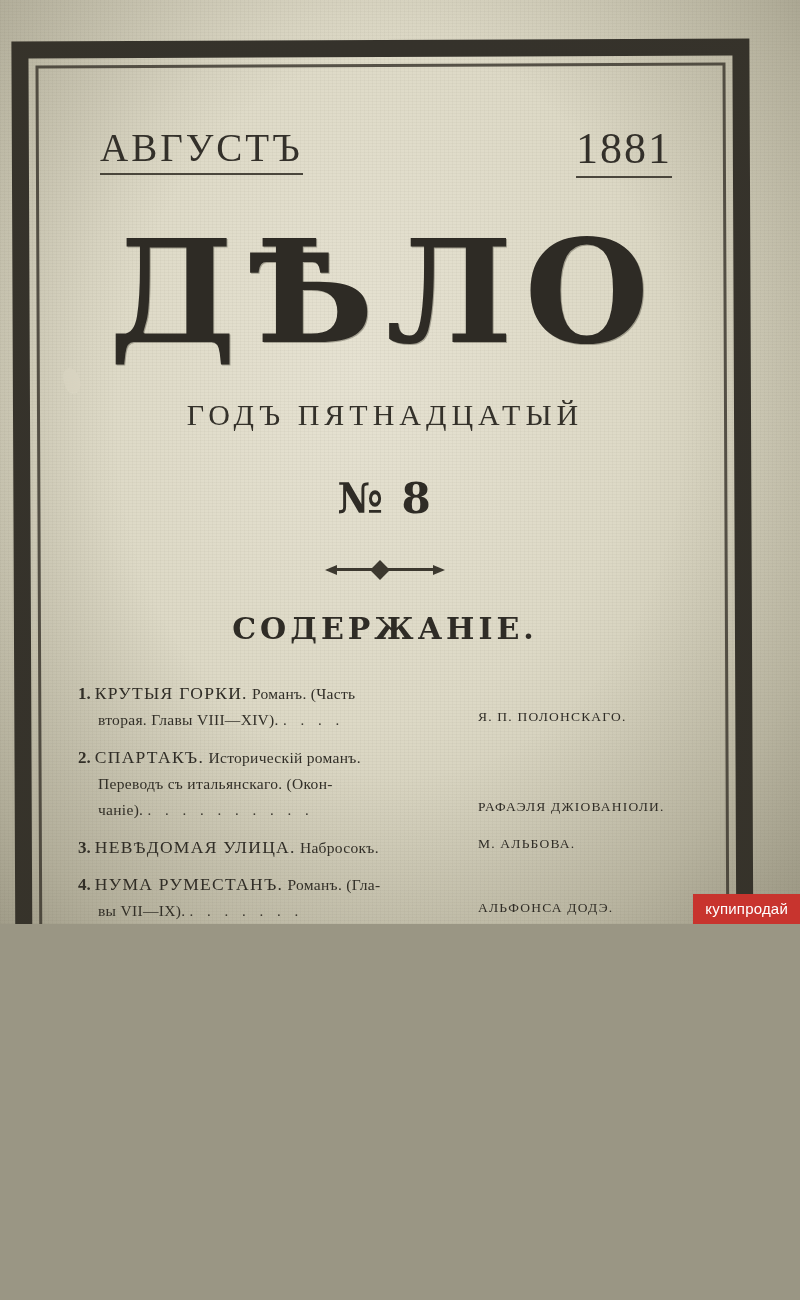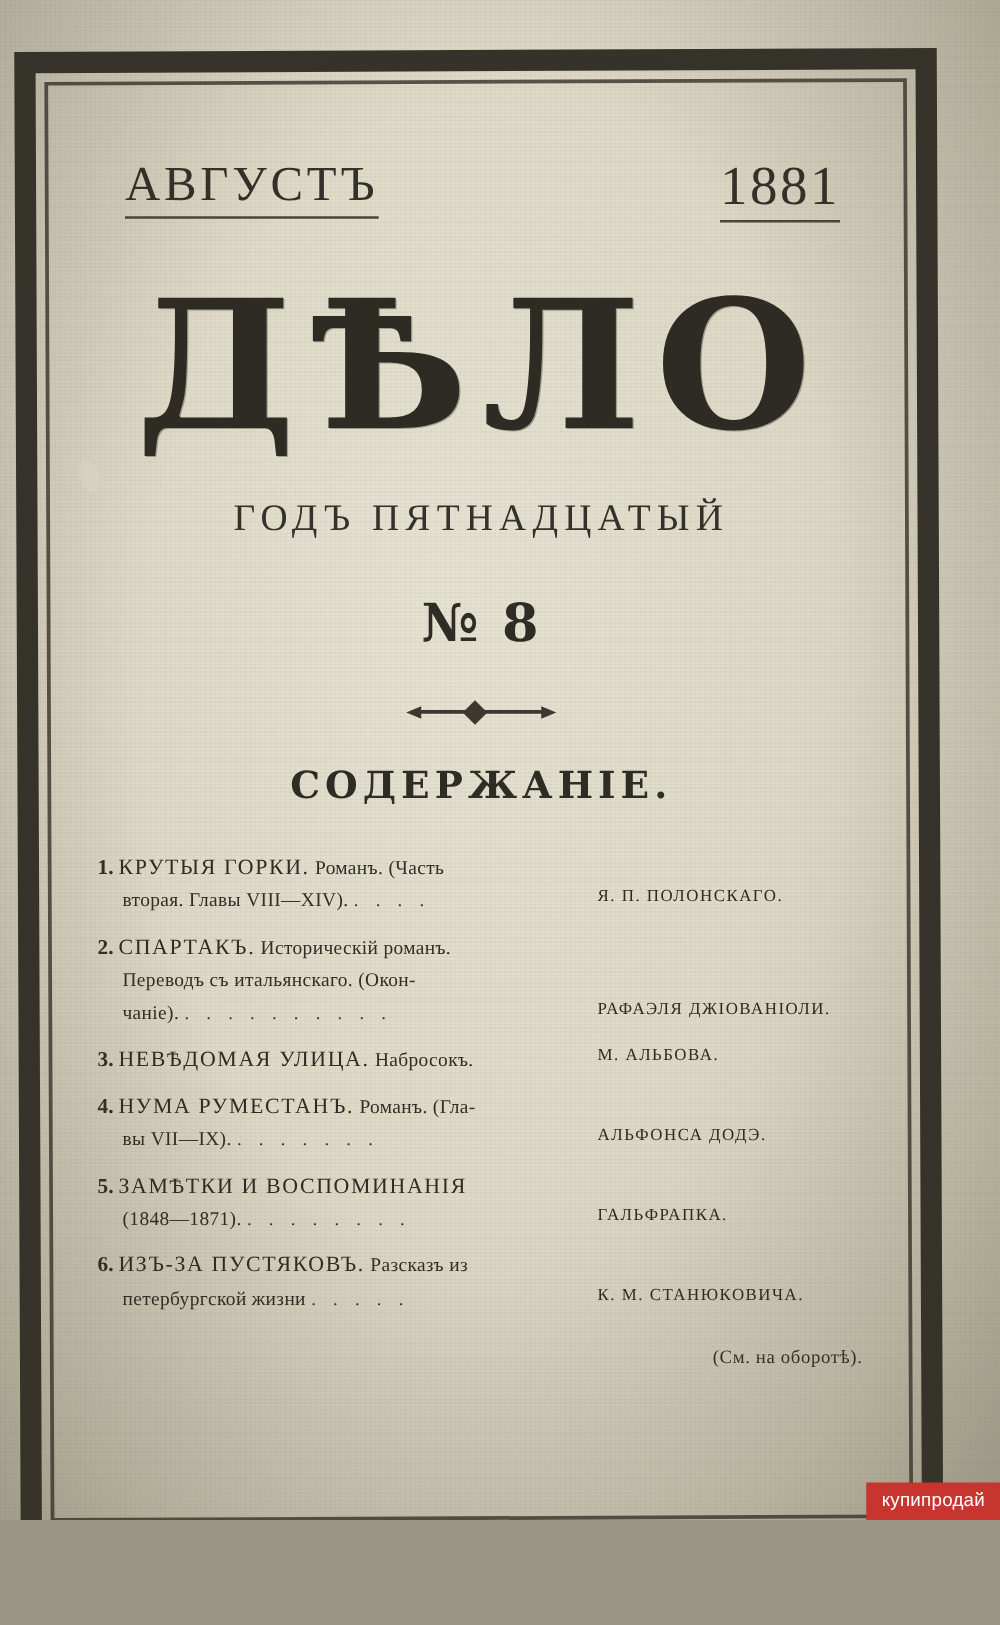--- a/index.html
+++ b/index.html
@@ -9,21 +9,21 @@
   body {
     width: 800px;
     height: 1300px;
     background: #9a9684;
     font-family: "Liberation Serif", serif;
     overflow: hidden;
   }
   .page {
     position: relative;
     width: 800px;
-    height: 1216px;
+    height: 924px;
     background:
       radial-gradient(ellipse at 45% 40%, #e6e2d2 0%, #ddd9c6 45%, #c9c5b0 80%, #b5b19c 100%);
     overflow: hidden;
   }
   
   .grain {
     position: absolute;
     inset: 0;
     background-image:
       repeating-linear-gradient(0deg, rgba(120,115,95,0.05) 0px, rgba(120,115,95,0.05) 1px, rgba(255,255,255,0) 1px, rgba(255,255,255,0) 3px),

